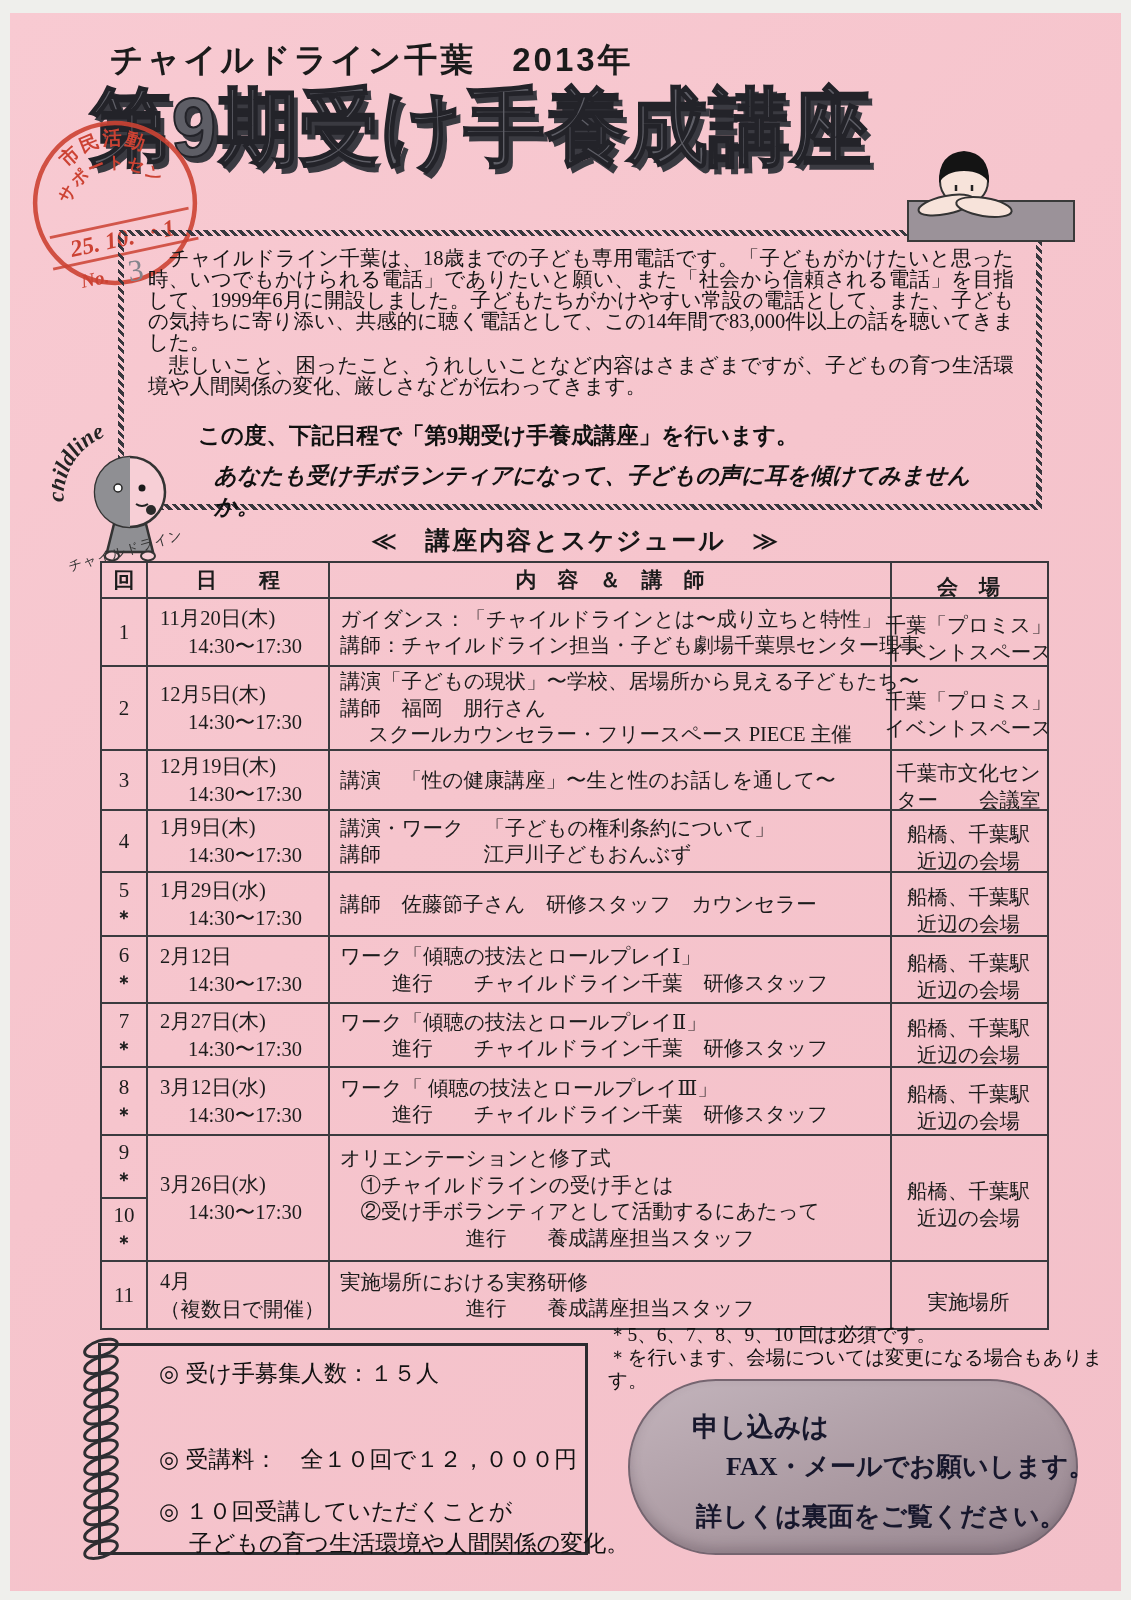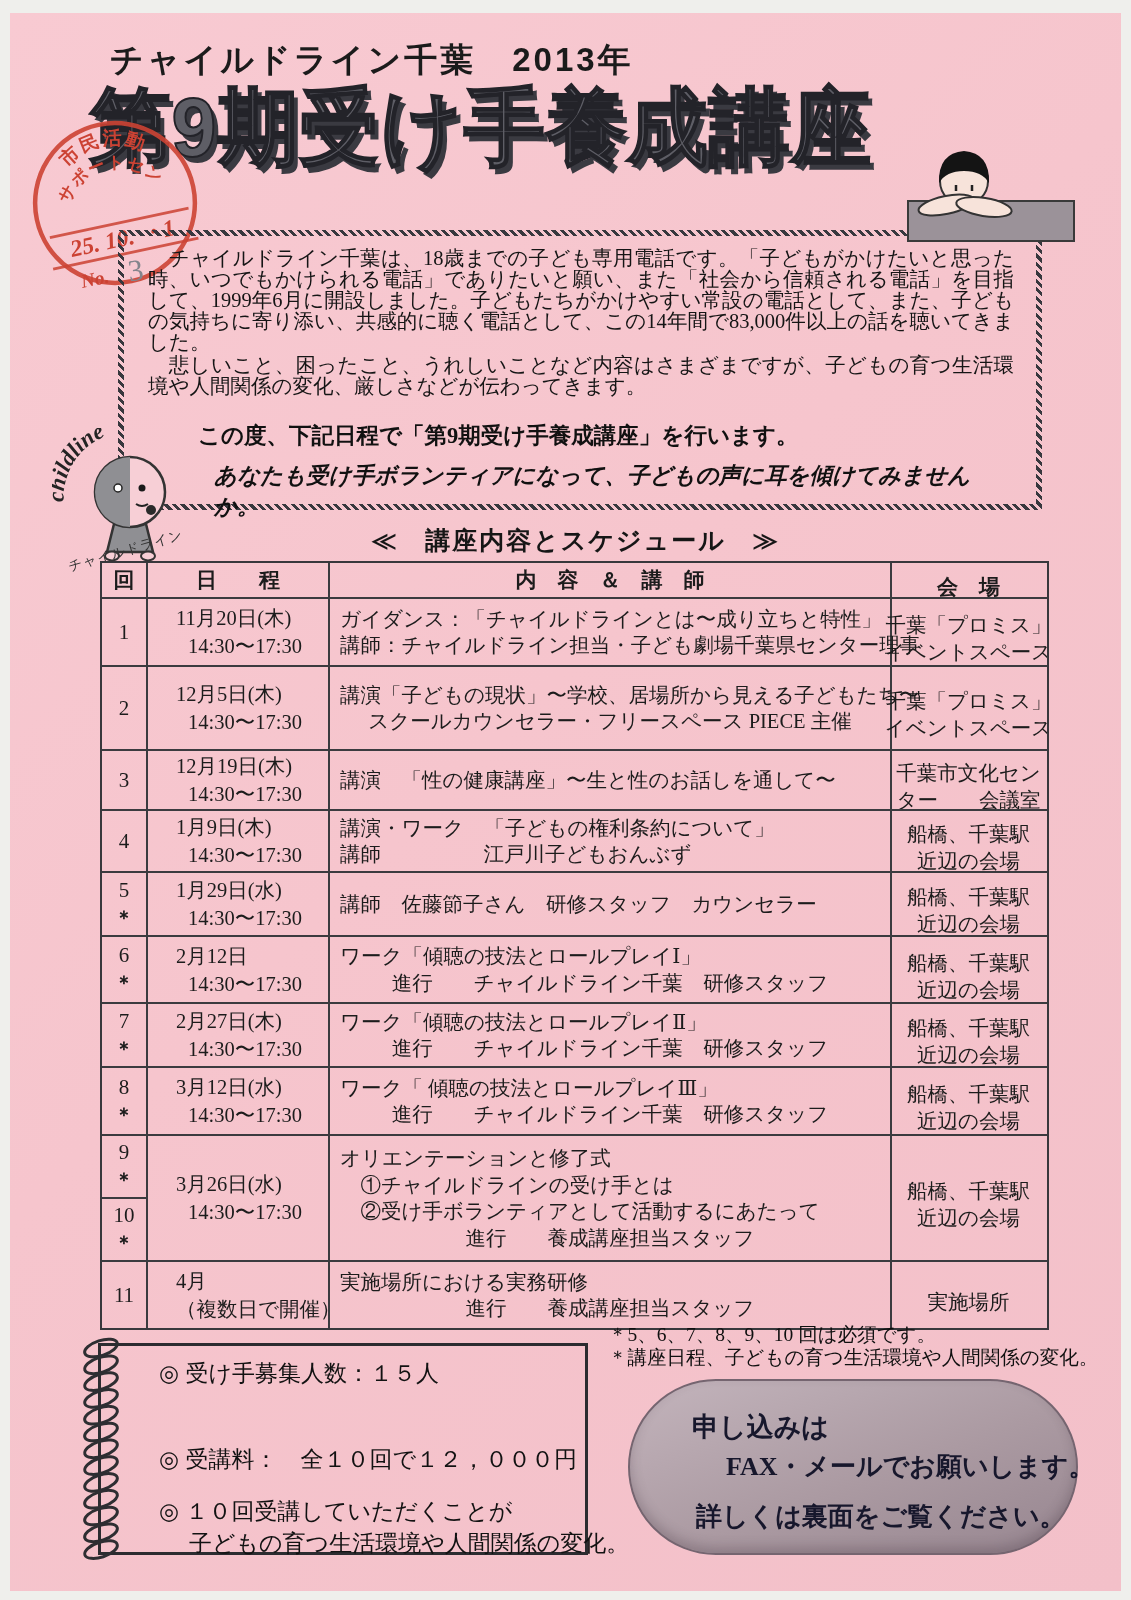--- a/index.html
+++ b/index.html
@@ -48,21 +48,21 @@
   .c2 { width:562px; padding:3px 10px; }
   .c3 { width:153px; align-items:center; text-align:center; }
   .t-head { height:36px; }
   .t-head .t-cell { align-items:center; justify-content:center; font-size:21px; font-weight:bold;
                     white-space:nowrap; }
   .no-seg { display:flex; flex-direction:column; align-items:center; justify-content:center; flex:1;
             width:100%; }
   .no-seg2 { border-top:2px solid #3b3b3f; }
   .no-num { font-size:21px; }
   .no-star { font-size:19px; font-weight:bold; margin-top:2px; }
-  .date-line { font-size:20.5px; padding-left:28px; white-space:nowrap; }
+  .date-line { font-size:20.5px; padding-left:12px; white-space:nowrap; }
   .date-ind { padding-left:40px; }
   .content-line { font-size:20.5px; line-height:26.5px; white-space:nowrap; }
   .content-line.center { text-align:center; }
   .venue-line { font-size:20.5px; line-height:27px; white-space:nowrap; }
 
   
   .notes { left:598px; top:1310px; font-size:19.5px; line-height:23px; color:#101010; }
 
   
   .recruit-box { left:88px; top:1330px; width:490px; height:212px; border:3px solid #2c2c30;
@@ -176,20 +176,21 @@
           <div class="no-seg">
             <div class="no-num">2</div>
           </div>
         </div>
         <div class="t-cell c1 date-cell">
           <div class="date-line">12月5日(木)</div>
           <div class="date-line date-ind">14:30〜17:30</div>
         </div>
         <div class="t-cell c2 content-cell">
           <div class="content-line">講演「子どもの現状」〜学校、居場所から見える子どもたち〜</div>
+          <div class="content-line">講師　福岡　朋行さん</div>
           <div class="content-line center">スクールカウンセラー・フリースペース PIECE 主催</div>
         </div>
         <div class="t-cell c3 venue-cell">
           <div class="venue-line">千葉「プロミス」</div>
           <div class="venue-line">イベントスペース</div>
         </div>
       </div>
       <div class="t-row" style="height: 60px;">
         <div class="t-cell c0 no-cell">
           <div class="no-seg">
@@ -347,21 +348,21 @@
           <div class="content-line center">進行　　養成講座担当スタッフ</div>
         </div>
         <div class="t-cell c3 venue-cell">
           <div class="venue-line">実施場所</div>
         </div>
       </div>
     </div>
 
   <div class="abs notes">
     <div>＊5、6、7、8、9、10 回は必須です。</div>
-    <div>＊講座日程、子どもの育つ生活環境や人間関係の変化。</div>
+    <div>＊を行います、会場については変更になる場合もあります。</div>
   </div>
 
   <div class="abs recruit-box">
     <svg class="coil" viewBox="0 0 56 228">
         <ellipse cx="26" cy="12" rx="17" ry="7.5" fill="none" stroke="#2e2e32" stroke-width="3" transform="rotate(-18 26 12)"></ellipse>
         <ellipse cx="26" cy="28.8" rx="17" ry="7.5" fill="none" stroke="#2e2e32" stroke-width="3" transform="rotate(-18 26 28.8)"></ellipse>
         <ellipse cx="26" cy="45.6" rx="17" ry="7.5" fill="none" stroke="#2e2e32" stroke-width="3" transform="rotate(-18 26 45.6)"></ellipse>
         <ellipse cx="26" cy="62.400000000000006" rx="17" ry="7.5" fill="none" stroke="#2e2e32" stroke-width="3" transform="rotate(-18 26 62.400000000000006)"></ellipse>
         <ellipse cx="26" cy="79.2" rx="17" ry="7.5" fill="none" stroke="#2e2e32" stroke-width="3" transform="rotate(-18 26 79.2)"></ellipse>
         <ellipse cx="26" cy="96" rx="17" ry="7.5" fill="none" stroke="#2e2e32" stroke-width="3" transform="rotate(-18 26 96)"></ellipse>

